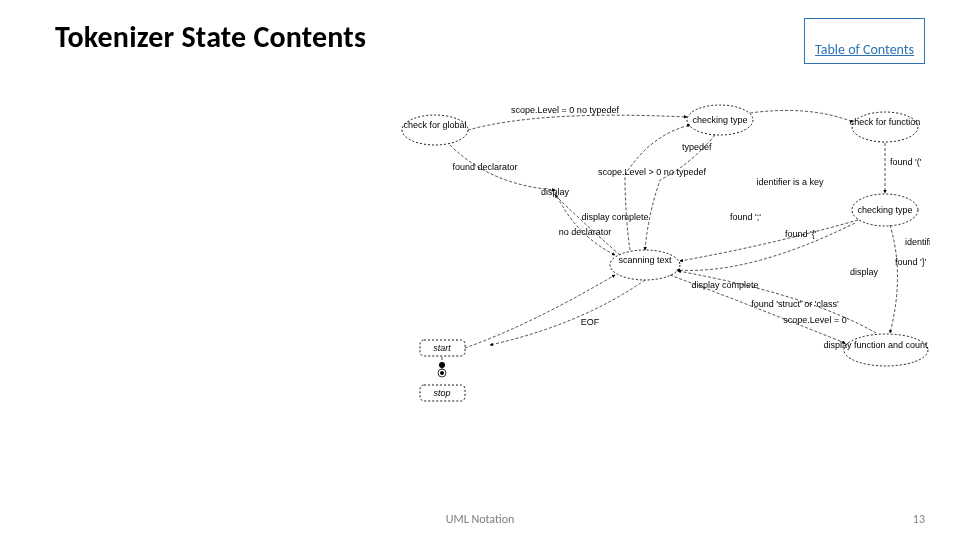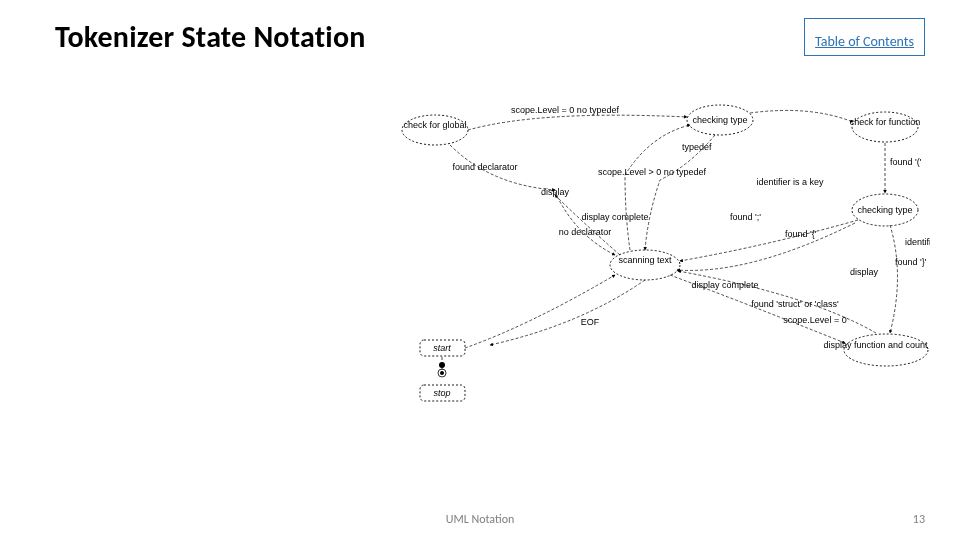--- a/index.html
+++ b/index.html
@@ -20,21 +20,21 @@
     font-size: 30px;
     font-weight: 700;
     color: #000;
     letter-spacing: 0.2px;
   }
   .toc-box {
     position: absolute;
     right: 35px;
     top: 18px;
     border: 1.5px solid #2e74b5;
-    padding: 12px 10px 5px 10px;
+    padding: 20px 10px 5px 10px;
     cursor: pointer;
     margin-left: 16px;
   }
   .toc-link {
     color: #2e74b5;
     font-size: 14px;
     text-decoration: underline;
   }
   .bullets {
     position: absolute;
@@ -96,21 +96,21 @@
   .diagram .arr {
     fill: none;
     stroke: #000;
     stroke-width: 0.7;
     stroke-dasharray: 3 2;
   }
 </style>
 </head>
 <body>
 
-<div class="title">Tokenizer State Notation</div>
+<div class="title">Tokenizer State Contents</div>
 
 <div class="toc-box">
   <span class="toc-link">Table of Contents</span>
 </div>
 
 <div class="bullets">
 </div>
 
 <svg class="diagram" viewBox="0 0 540 320">
   <defs>

